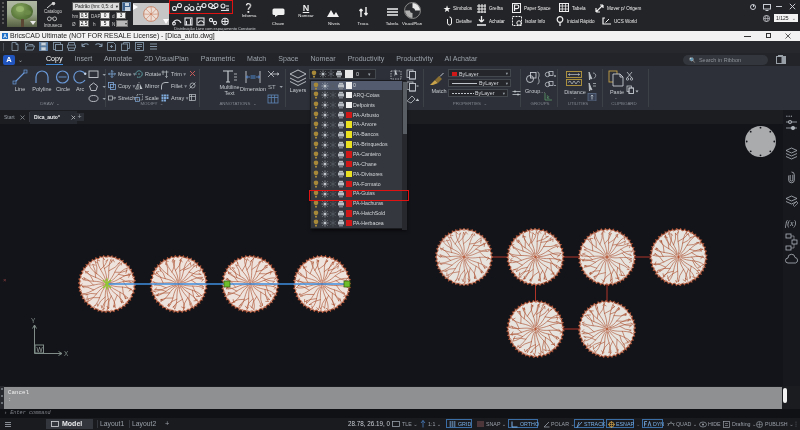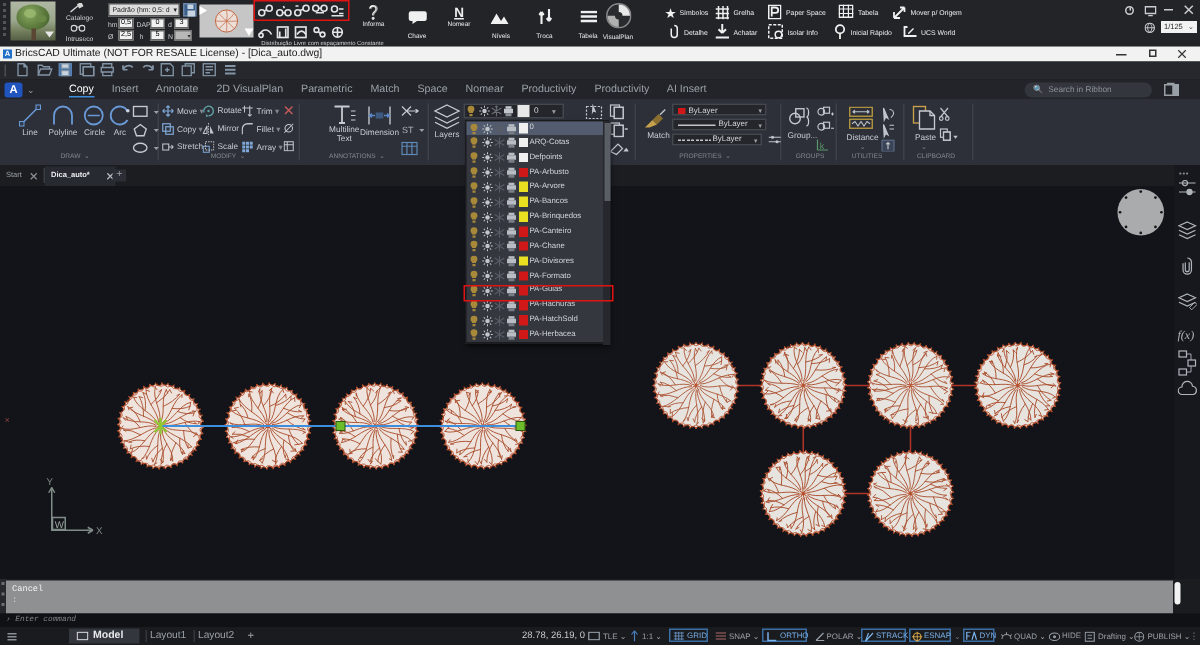--- a/index.html
+++ b/index.html
@@ -285,21 +285,21 @@
     <span style="color:#ffffff;display:inline-block;height:12px;border-bottom:1.5px solid #3f8cdd;">Copy</span><span style="width:10px;display:inline-block;"></span>
     <span>Insert</span><span style="width:10px;display:inline-block;"></span>
     <span>Annotate</span><span style="width:10px;display:inline-block;"></span>
     <span>2D VisualPlan</span><span style="width:10px;display:inline-block;"></span>
     <span>Parametric</span><span style="width:10px;display:inline-block;"></span>
     <span>Match</span><span style="width:10px;display:inline-block;"></span>
     <span>Space</span><span style="width:10px;display:inline-block;"></span>
     <span>Nomear</span><span style="width:10px;display:inline-block;"></span>
     <span>Productivity</span><span style="width:10px;display:inline-block;"></span>
     <span>Productivity</span><span style="width:10px;display:inline-block;"></span>
-    <span>AI Insert</span>
+    <span>AI Achatar</span>
   </div>
   <div class="abs" style="left:683px;top:1.5px;width:85px;height:10px;background:#33363c;border-radius:5px;font-size:5.5px;color:#8e939a;line-height:10px;padding-left:6px;">🔍 &nbsp;Search in Ribbon</div>
   <svg class="abs" style="left:776px;top:2px" width="10" height="9" viewBox="0 0 10 9">
       <rect x="0.5" y="1.5" width="9" height="7" fill="none" stroke="#9aa0a8"></rect>
       <rect x="5.5" y="1.5" width="4" height="7" fill="#9aa0a8"></rect>
       <path d="M2 0.5 L7 0.5" stroke="#9aa0a8"></path>
     </svg>
 </div>
 
 <div class="abs" id="ribbon" style="left:0;top:66px;width:800px;height:44px;background:#2d3038;font-size:5.5px;color:#c7cbd1;">

